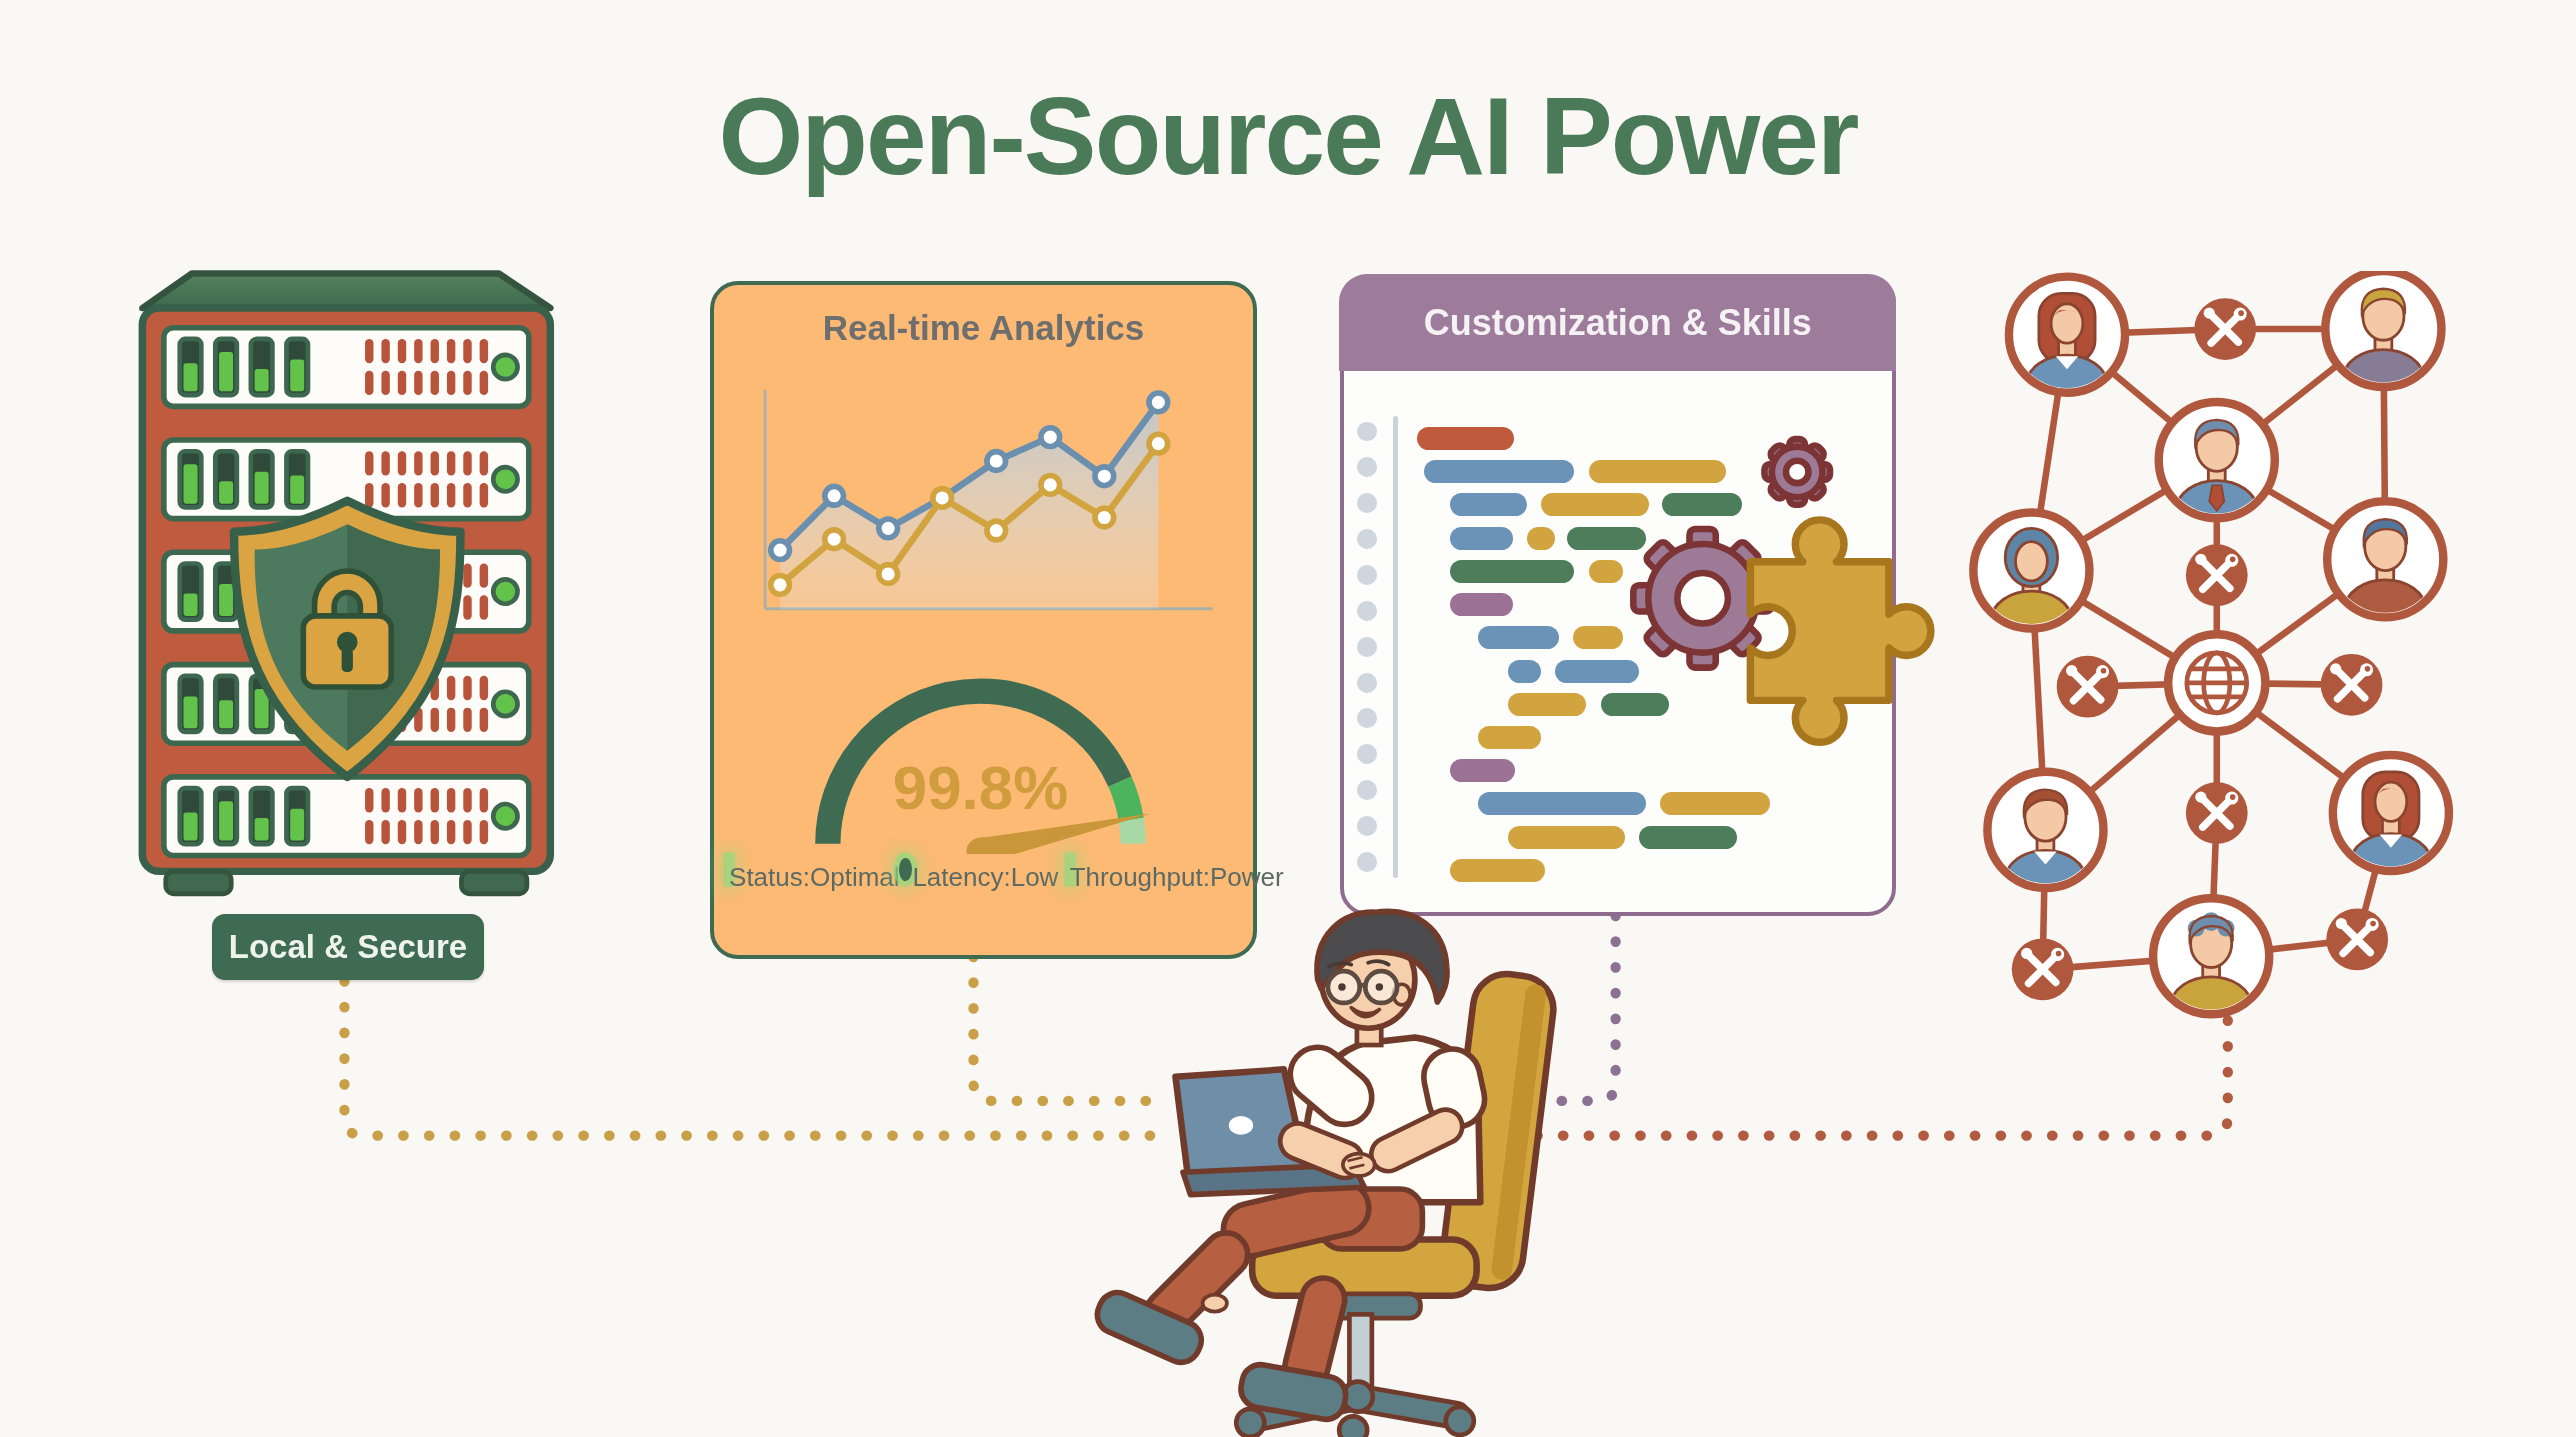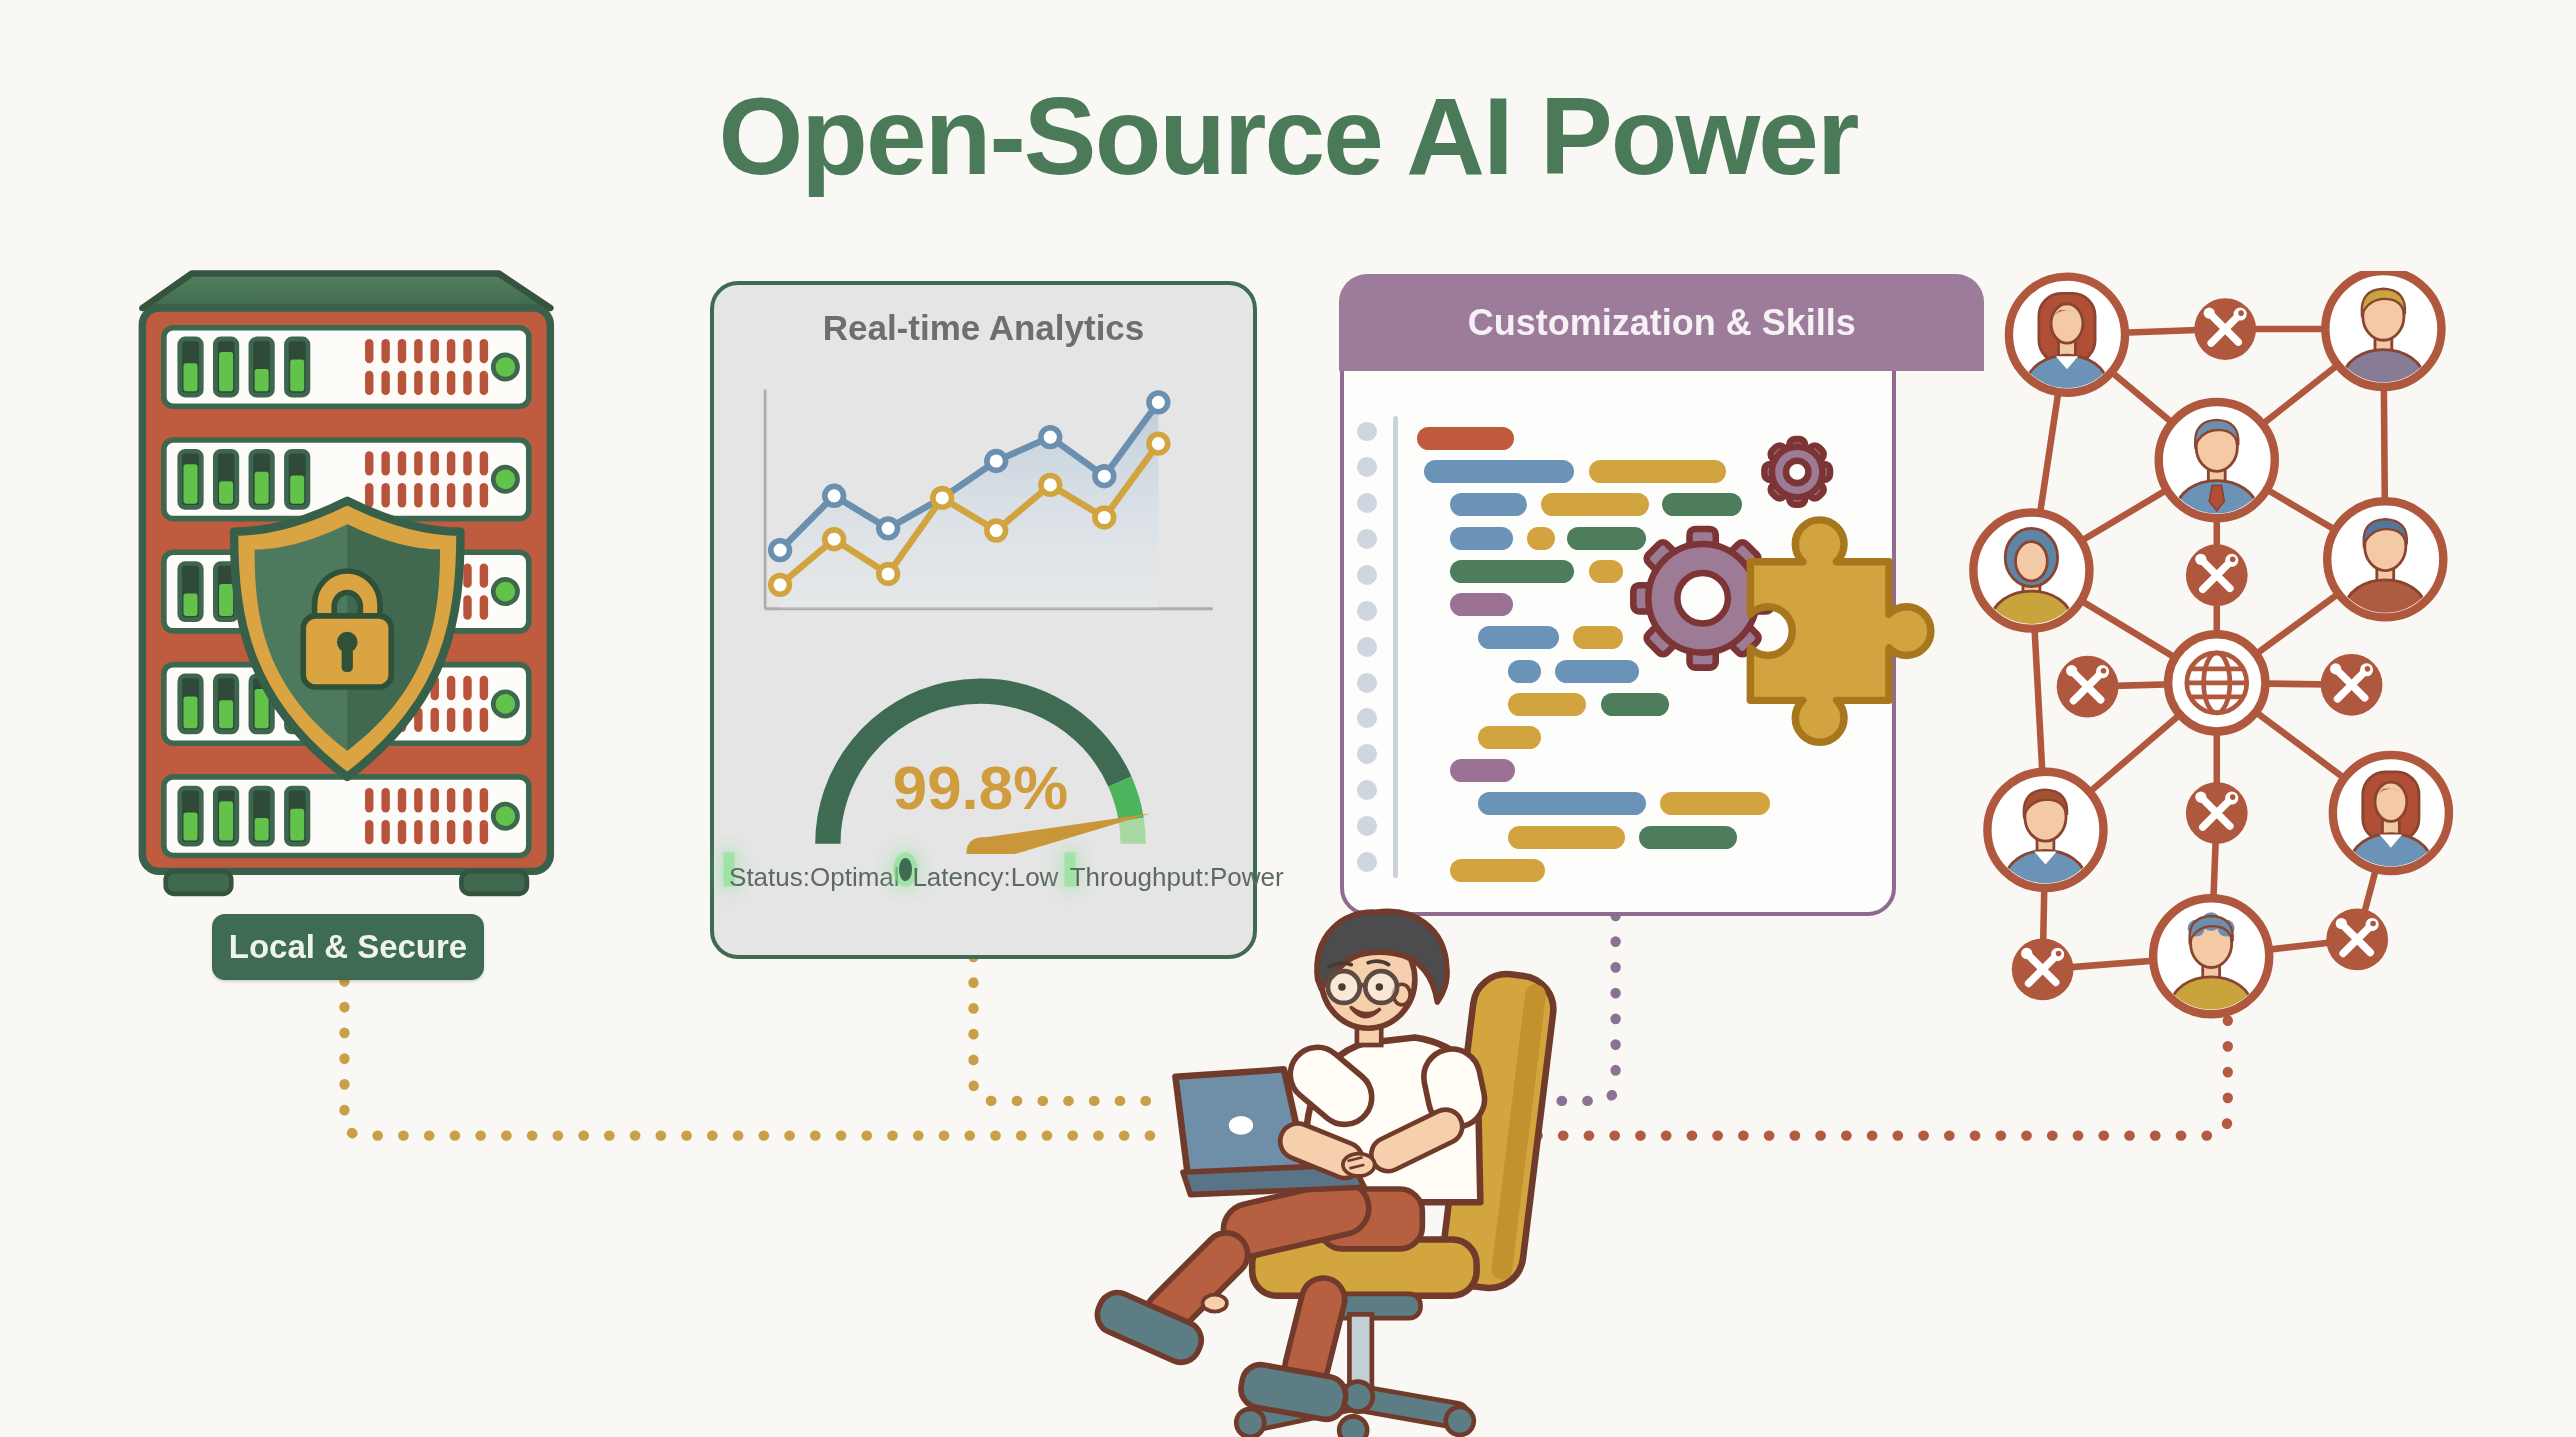--- a/index.html
+++ b/index.html
@@ -6,35 +6,35 @@
   #canvas{position:relative;width:2576px;height:1438px;background:#faf8f4;overflow:hidden;
           font-family:"Liberation Sans", sans-serif;}
   .abs{position:absolute;}
   #page-title{left:0;top:73px;width:2576px;text-align:center;font-size:109px;font-weight:bold;
               letter-spacing:-1.9px;color:#4a7a58;margin:0;}
   
   #local-badge{left:212px;top:914px;width:268px;height:62px;background:#3e6b51;border:2.8px solid #33584310;
                border-radius:13px;color:#eef4ec;font-size:33px;font-weight:bold;display:flex;
                align-items:center;justify-content:center;box-shadow:0 1.9px 2.8px rgba(0,0,0,.15);}
   
-  #analytics-panel{left:710px;top:281px;width:539px;height:670px;background:#e5e5e5;
+  #analytics-panel{left:710px;top:281px;width:539px;height:670px;background:#fdba74;
                    border:4.7px solid #3e6b52;border-radius:28px;}
   #analytics-title{position:absolute;left:0;top:22.5px;width:100%;text-align:center;
                    font-size:35px;font-weight:600;color:#6e6e6e;}
   #chart-svg{position:absolute;left:22.5px;top:69px;}
   #gauge-svg{position:absolute;left:22.5px;top:348px;}
   #stats-row{position:absolute;left:9.4px;top:573px;width:511px;display:flex;justify-content:space-around;}
   .stat{display:flex;flex-direction:row;align-items:center;width:159px;}
   .status-dot{width:23.4px;height:23.4px;border-radius:50%;background:#3e6b52;margin-bottom:15px;
               box-shadow:0 0 0 5.6px rgba(120,225,130,.50), 0 0 17px 9.4px rgba(120,225,130,.40);}
   .stat-label,.stat-value{font-size:26px;color:#5d6a63;line-height:1.28;text-align:center;}
   
   #custom-panel{left:1340px;top:275px;width:548px;height:633px;background:#fdfdfb;
                 border:4.7px solid #8f6b8f;border-radius:28px;}
-  #custom-header{position:absolute;left:-4.7px;top:-4.7px;width:645px;height:97px;background:#9c7c9a;
+  #custom-header{position:absolute;left:-4.7px;top:-4.7px;width:557px;height:97px;background:#9c7c9a;
                  border-radius:28px 28px 0 0;display:flex;align-items:center;justify-content:center;
                  color:#f6f1f5;font-size:36px;font-weight:bold;}
   #gutter-line{position:absolute;left:49px;top:137px;width:4.7px;height:462px;background:#ccd2da;border-radius:2.8px;}
   #gutter-dots{position:absolute;left:13px;top:137px;width:22.5px;}
   .gdot{position:absolute;width:19.7px;height:19.7px;border-radius:50%;background:#cfd6df;}
   #code-lines{position:absolute;left:0;top:0;width:548px;height:633px;}
   .code-seg{position:absolute;height:23.4px;border-radius:12px;}
   #deco-svg{position:absolute;left:0;top:0;overflow:visible;}
   
   #connector-svg,#server-svg,#network-svg,#person-svg{position:absolute;}

